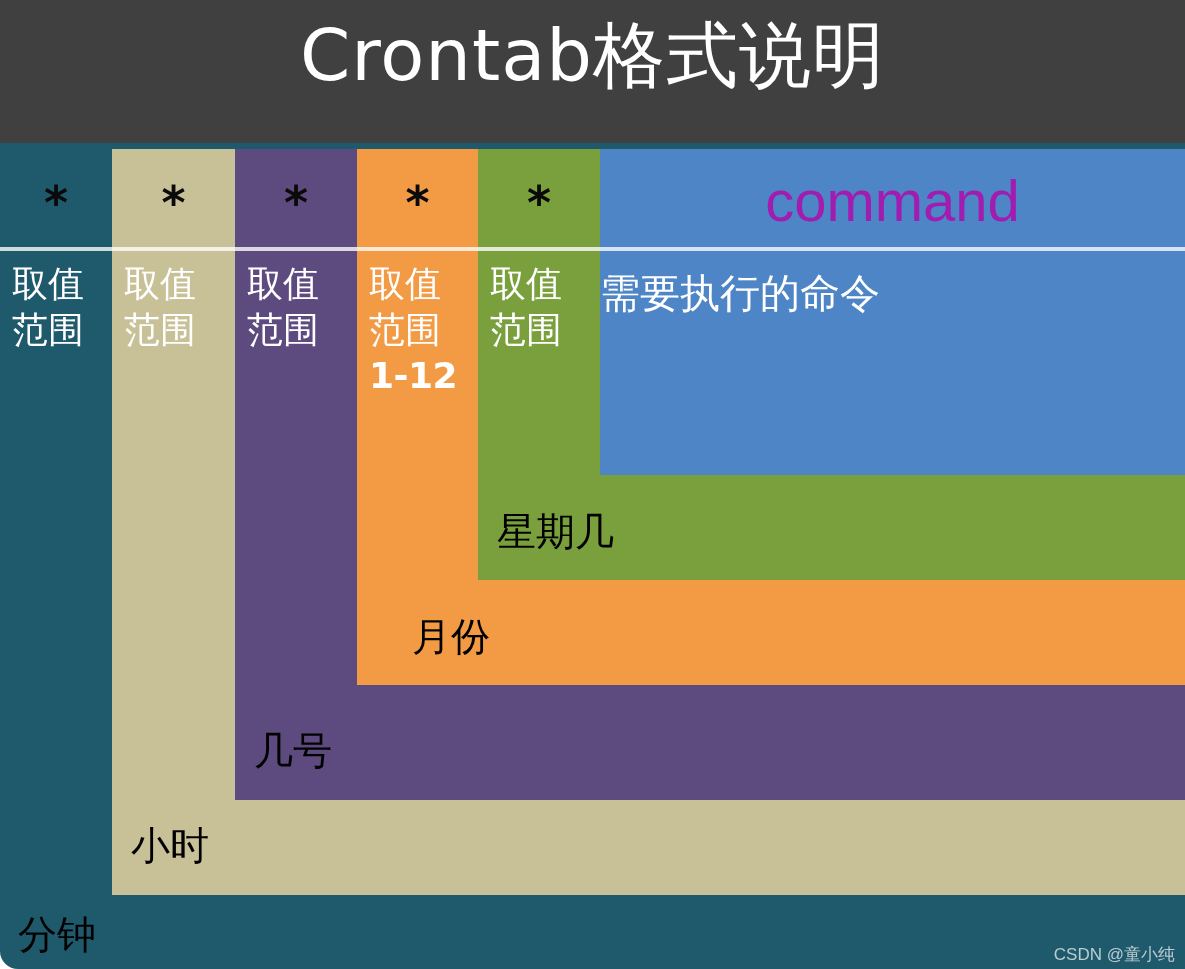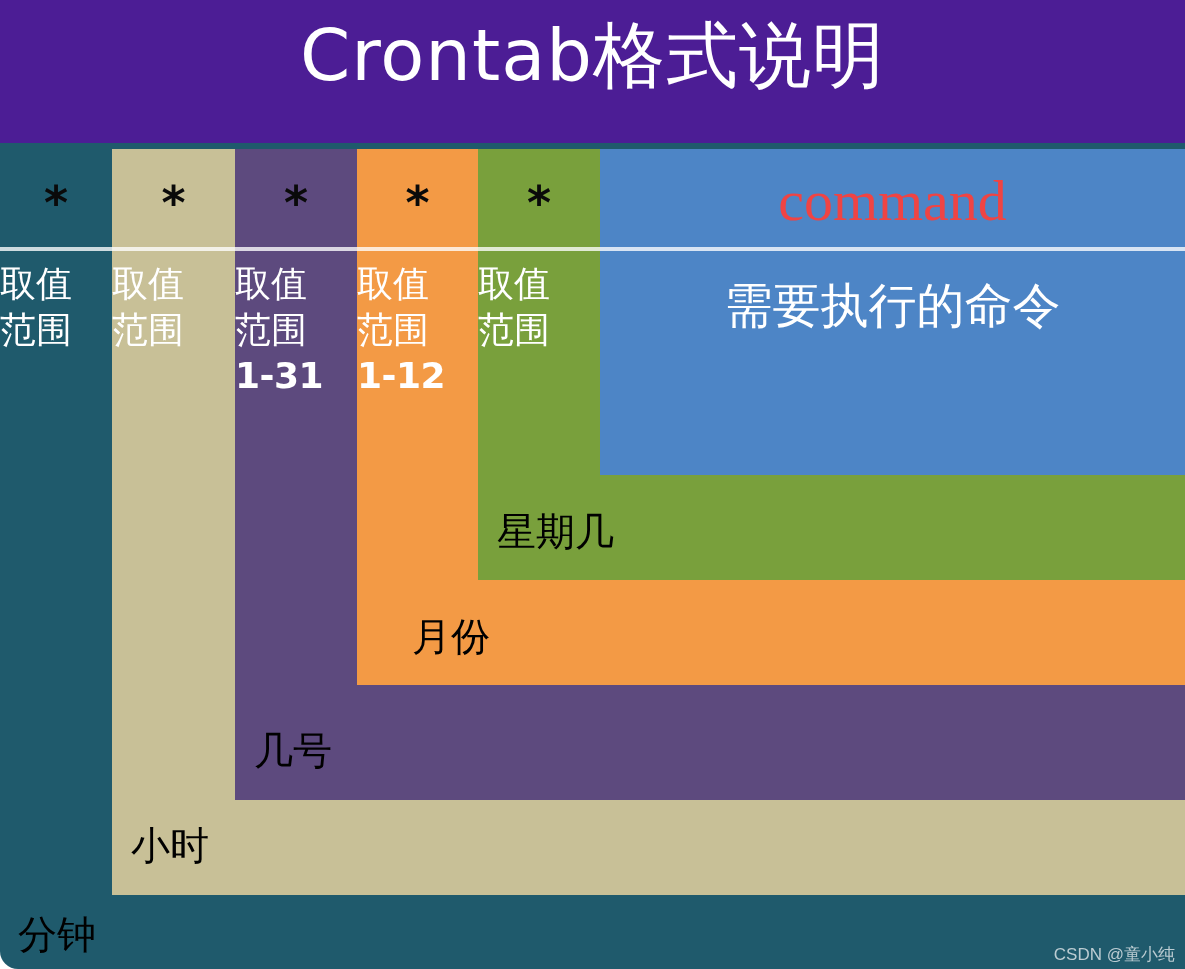--- a/index.html
+++ b/index.html
@@ -17,21 +17,21 @@
     overflow: hidden;
     background: #ffffff;
   }
 
   
   .titlebar {
     position: absolute;
     left: 0; top: 0;
     width: 1185px;
     height: 143px;
-    background: #4c1d95;
+    background: #404040;
   }
   .title-text {
     position: absolute;
     left: 0; top: 14px;
     width: 1185px;
     text-align: center;
     color: #ffffff;
     font-size: 72px;
     line-height: 1.15;
     font-family: "DejaVu Sans", sans-serif;
@@ -81,50 +81,51 @@
 
   
   .range {
     position: absolute;
     top: 112px;
     left: 0;
     width: 100%;
     color: #ffffff;
     font-size: 36px;
     line-height: 1.28;
+    padding-left: 12px;
     box-sizing: border-box;
     font-family: "DejaVu Sans", sans-serif;
     font-weight: 500;
   }
   .range .num {
     font-weight: 700;
     letter-spacing: -0.5px;
   }
 
   
   .cmd-head {
     position: absolute;
     left: 0; top: 0;
     width: 100%;
     height: 104px;
     display: flex;
     align-items: center;
     justify-content: center;
-    color: #ef4444;
+    color: #a21caf;
     font-size: 58px;
     line-height: 1;
-    font-family: Liberation Serif, serif;
+    font-family: Liberation Sans, sans-serif;
   }
   .cmd-body {
     position: absolute;
-    left: 0; top: 128px;
-    width: 100%;
-    text-align: center;
+    left: 0; top: 120px;
+    width: 100%;
+    text-align: left;
     color: #ffffff;
-    font-size: 48px;
+    font-size: 40px;
     line-height: 1.2;
     font-family: "DejaVu Sans", sans-serif;
   }
 
   
   .band-label {
     position: absolute;
     color: #000000;
     font-size: 39px;
     line-height: 1;
@@ -191,21 +192,20 @@
       </div>
     </div>
 
     <div class="blk" style="left:235px; top:6px; width:122px; height:240px;">
       <div class="star">
         <span>*</span>
       </div>
       <div class="range">
         <div>取值</div>
         <div>范围</div>
-        <div class="num">1-31</div>
       </div>
     </div>
 
     <div class="blk" style="left:357px; top:6px; width:121px; height:240px;">
       <div class="star">
         <span>*</span>
       </div>
       <div class="range">
         <div>取值</div>
         <div>范围</div>

